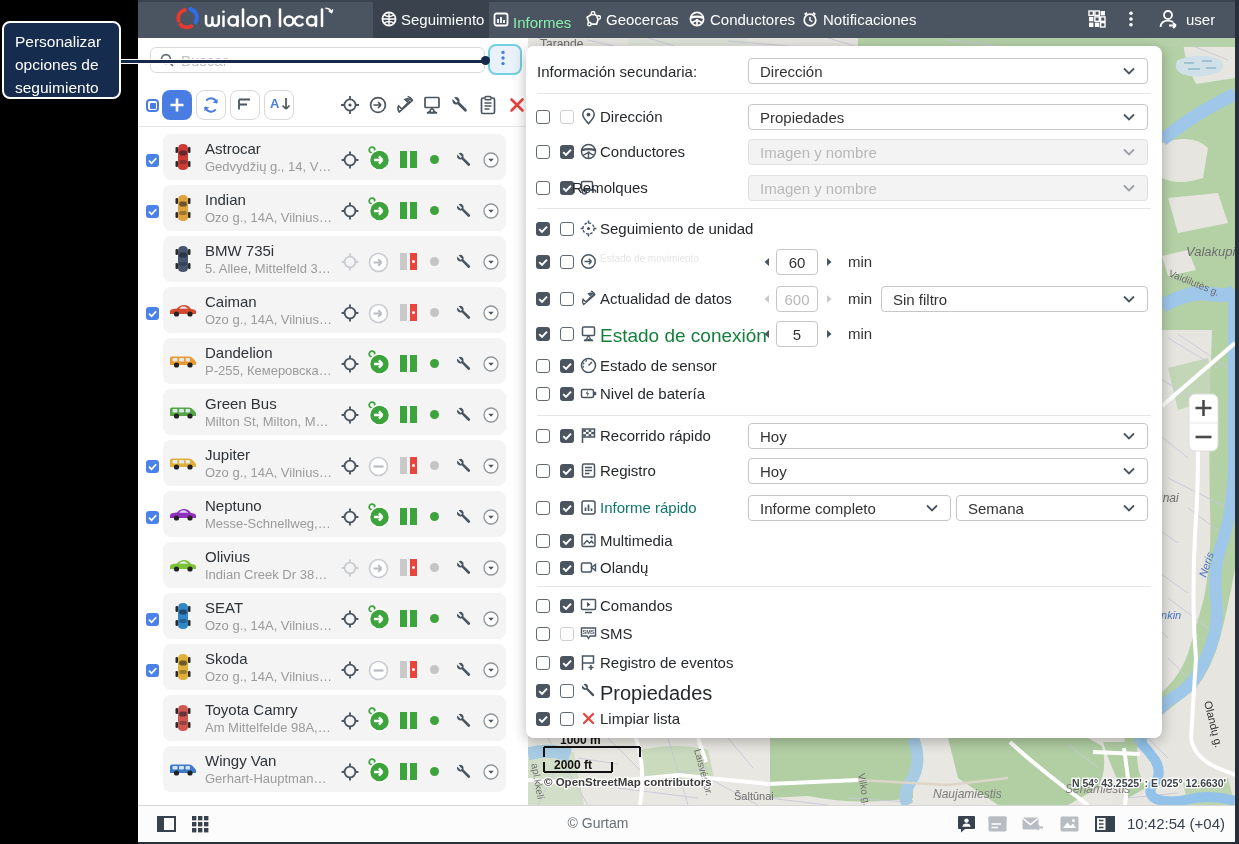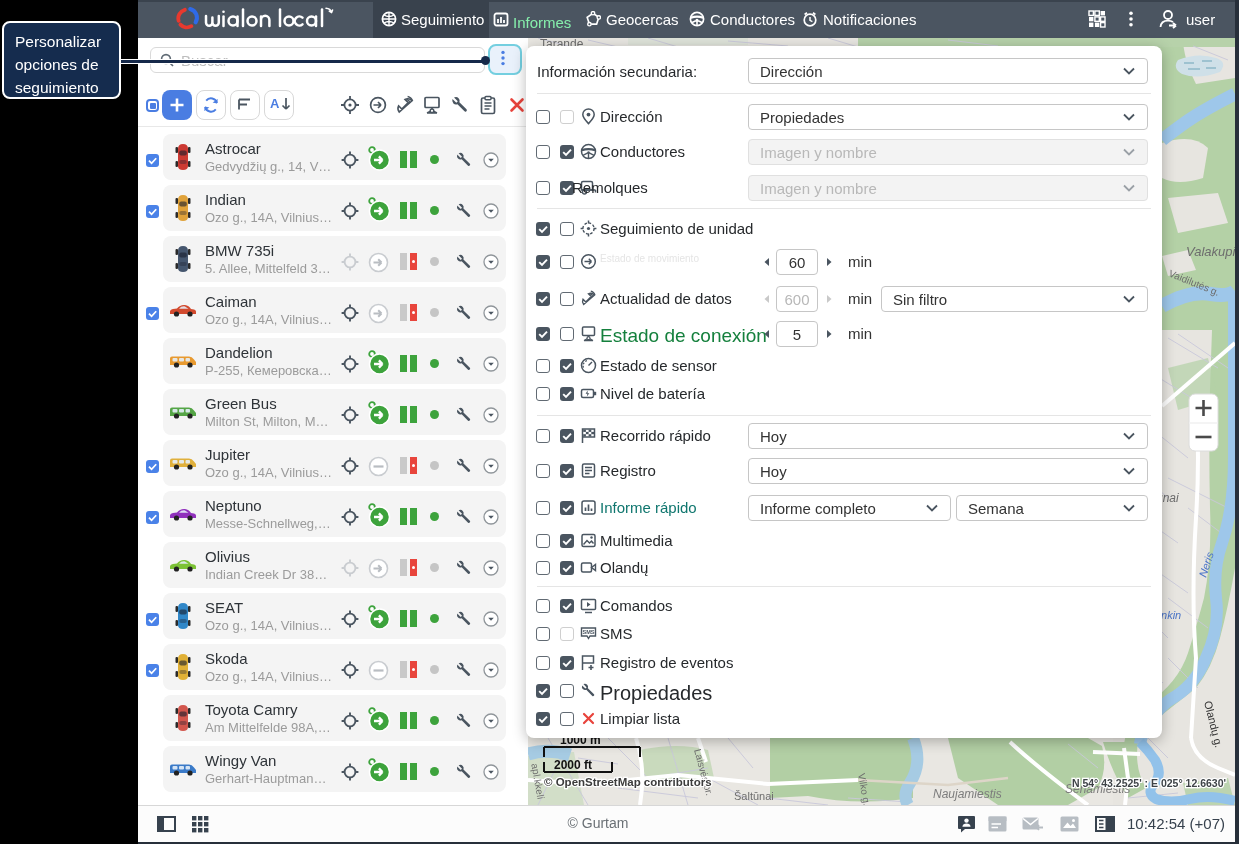--- a/index.html
+++ b/index.html
@@ -993,18 +993,18 @@
 <svg class="abs" style="left:1060px;top:816px" width="19" height="16" viewBox="0 0 19 16">
     <rect x="0.5" y="0.5" width="18" height="15" rx="1.5" fill="#b7bdc3"></rect>
     <path d="M3,12 L7.5,6.5 L10.5,10 L13,7.5 L16,12 Z" fill="#fff"></path>
     <circle cx="13.5" cy="4.5" r="1.5" fill="#fff"></circle>
   </svg>
 <svg class="abs" style="left:1095px;top:816px" width="20" height="16" viewBox="0 0 20 16">
     <rect x="1" y="1" width="18" height="14" fill="none" stroke="#37424e" stroke-width="2"></rect>
     <rect x="10.5" y="2" width="8.5" height="12" fill="#37424e"></rect>
     <path d="M4,4.5 L8.5,4.5 M4,8 L8.5,8 M4,11.5 L8.5,11.5" stroke="#37424e" stroke-width="1.7"></path>
   </svg>
-<div class="abs" style="left:1127px;top:815px;font-size:15px;color:#37424e">10:42:54 (+07)</div>
+<div class="abs" style="left:1127px;top:815px;font-size:15px;color:#37424e">10:42:54 (+04)</div>
 <div class="abs" style="left:1235px;top:0;width:4px;height:844px;background:#272f3a"></div>
 <div class="abs" style="left:138px;top:842px;width:1097px;height:2px;background:#272f3a"></div>
 <div class="abs" style="left:15px;top:59px;width:474px;height:5px;background:#fff"></div>
 <div class="abs" style="left:15px;top:60px;width:474px;height:2.5px;background:#16294a"></div>
 <div class="abs" style="left:481px;top:56px;width:9px;height:9px;background:#16294a;border-radius:50%"></div>
 <div class="abs" style="left:2px;top:21px;width:119px;height:78px;box-sizing:border-box;background:#152c4e;border:2.5px solid #fff;border-radius:8px;color:#fff;font-size:15.5px;line-height:23px;padding:7px 0 0 11px">Personalizar<br>opciones de<br>seguimiento</div>
 </body></html>

